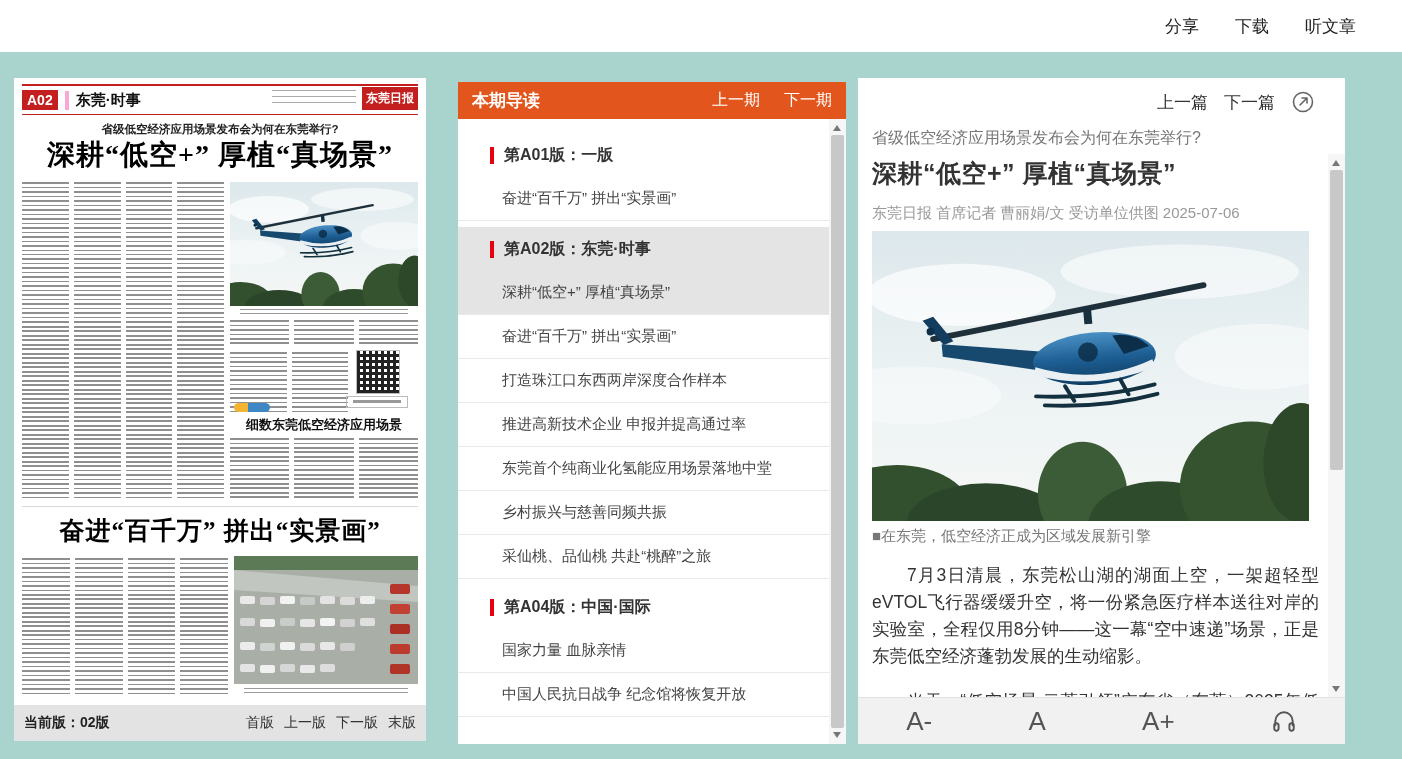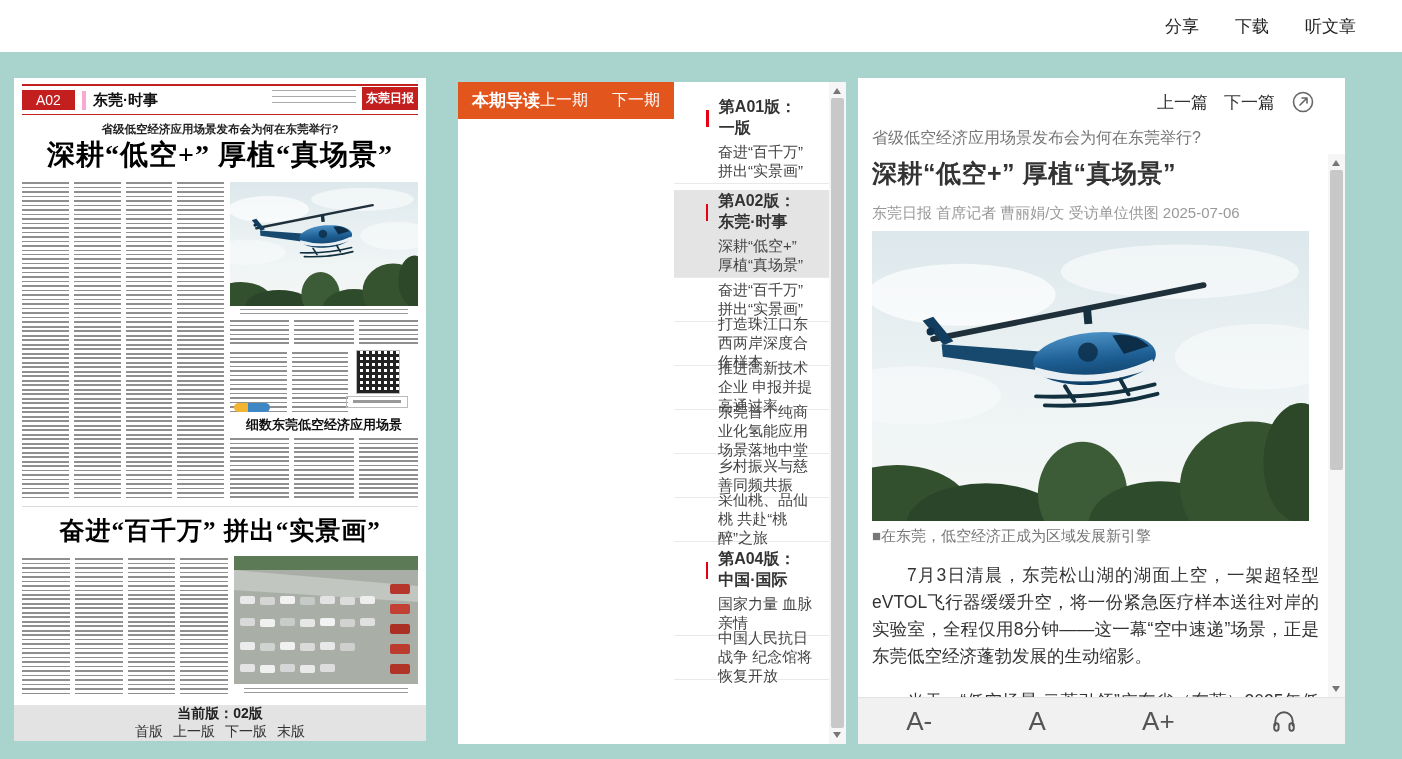--- a/index.html
+++ b/index.html
@@ -14,21 +14,21 @@
     position:absolute;top:0;left:0;width:100%;height:52px;background:#ffffff;
     display:flex;align-items:center;justify-content:flex-end;gap:36px;
     padding-right:46px;box-sizing:border-box;font-size:17px;color:#222;
   }
   .topbar .link{cursor:pointer}
   
   .paper{position:absolute;left:14px;top:78px;width:412px;height:627px;background:#fff;}
   .p-topline{position:absolute;left:8px;right:8px;top:6px;height:2px;background:#c41f1f}
   .p-line2{position:absolute;left:8px;right:8px;top:36px;height:1px;background:#c41f1f}
   .p-head{position:absolute;left:8px;top:11px;height:22px;display:flex;align-items:center}
-  .p-tag{background:#c41f1f;color:#fff;font-weight:normal;font-size:14px;padding:1px 14px;line-height:18px}
+  .p-tag{background:#c41f1f;color:#fff;font-weight:bold;font-size:14px;padding:1px 5px;line-height:18px}
   .p-sec{font-size:15px;font-weight:bold;color:#111;margin-left:7px;padding-left:7px;border-left:4px solid #f9a8d4}
   .p-headright{position:absolute;right:8px;top:9px;display:flex;align-items:center;gap:6px}
   .p-metalines{width:84px;height:18px;background-image:repeating-linear-gradient(to bottom,#aaa 0,#aaa 1.5px,transparent 1.5px,transparent 6px)}
   .p-masthead{background:#c41f1f;color:#fff;font-size:12px;font-weight:bold;padding:3px 4px;font-family:"Liberation Serif","DejaVu Serif",serif}
   .p-kicker{position:absolute;top:44px;left:0;width:100%;text-align:center;font-size:11.5px;color:#222;font-weight:bold}
   .p-headline1{position:absolute;top:58px;left:0;width:100%;text-align:center;font-size:28px;font-weight:bold;color:#000;
     font-family:"Liberation Serif","DejaVu Serif",serif;letter-spacing:1px;cursor:pointer}
   .cols{display:flex;gap:5px;position:absolute}
   .cols i{flex:1;display:block;background-image:repeating-linear-gradient(to bottom,#8f8f8f 0,#8f8f8f 1.5px,transparent 1.5px,transparent 4.5px)}
   .photo-frame{position:absolute;overflow:hidden}
@@ -39,27 +39,27 @@
   .p-qrlabel::after{content:"";display:block;margin:3px 6px;height:3px;background:#999}
   .p-subicon{position:absolute;left:220px;top:325px;width:36px;height:9px;border-radius:5px;
     background:linear-gradient(90deg,#f2b431 0 40%,#3f87c4 40% 100%)}
   .p-subhead{position:absolute;left:216px;top:338px;width:188px;text-align:center;font-size:13px;font-weight:bold;color:#111;cursor:pointer;
     font-family:"Liberation Serif","DejaVu Serif",serif}
   .p-divider{position:absolute;left:8px;right:8px;top:428px;height:1px;background:#d9d9d9}
   .p-headline2{position:absolute;top:436px;left:0;width:100%;text-align:center;font-size:25px;font-weight:bold;color:#000;
     font-family:"Liberation Serif","DejaVu Serif",serif;letter-spacing:1px;cursor:pointer}
   .p-footer{
     position:absolute;left:14px;top:705px;width:412px;height:36px;background:#e3e3e3;
-    display:flex;align-items:center;justify-content:space-between;padding:0 10px;box-sizing:border-box;font-size:14px;color:#222;flex-direction:column;
+    display:flex;align-items:center;justify-content:space-between;padding:0 10px;box-sizing:border-box;font-size:14px;color:#222;
   }
   .p-footer .cur{font-weight:bold}
   .p-footer .nav{display:flex;gap:10px}
   .p-footer .nav span{cursor:pointer;color:#333}
   
-  .toc{position:absolute;left:458px;top:82px;width:388px;height:662px;background:#fff;display:flex;flex-direction:row}
+  .toc{position:absolute;left:458px;top:82px;width:388px;height:662px;background:#fff;display:flex;flex-direction:column}
   .toc-header{height:37px;min-height:37px;background:#e2561d;color:#fff;display:flex;align-items:center;padding:0 14px}
   .toc-header .t{font-size:17px;font-weight:bold}
   .toc-header .issues{margin-left:auto;display:flex;gap:24px;font-size:16px}
   .toc-header .issues span{cursor:pointer}
   .toc-body{position:relative;flex:1;overflow:hidden}
   .toc-list{position:absolute;left:0;top:0;right:17px;padding-top:8px}
   .toc-row{height:44px;display:flex;align-items:center;box-sizing:border-box}
   .toc-sec{padding:0 32px;font-size:16px;font-weight:bold;color:#333;margin-top:6px;cursor:pointer}
   .toc-sec .redbar{width:4px;height:17px;background:#e60012;margin-right:10px}
   .toc-item{padding:0 16px 0 44px;font-size:15px;color:#444;border-bottom:1px solid #e9e9e9;cursor:pointer}

